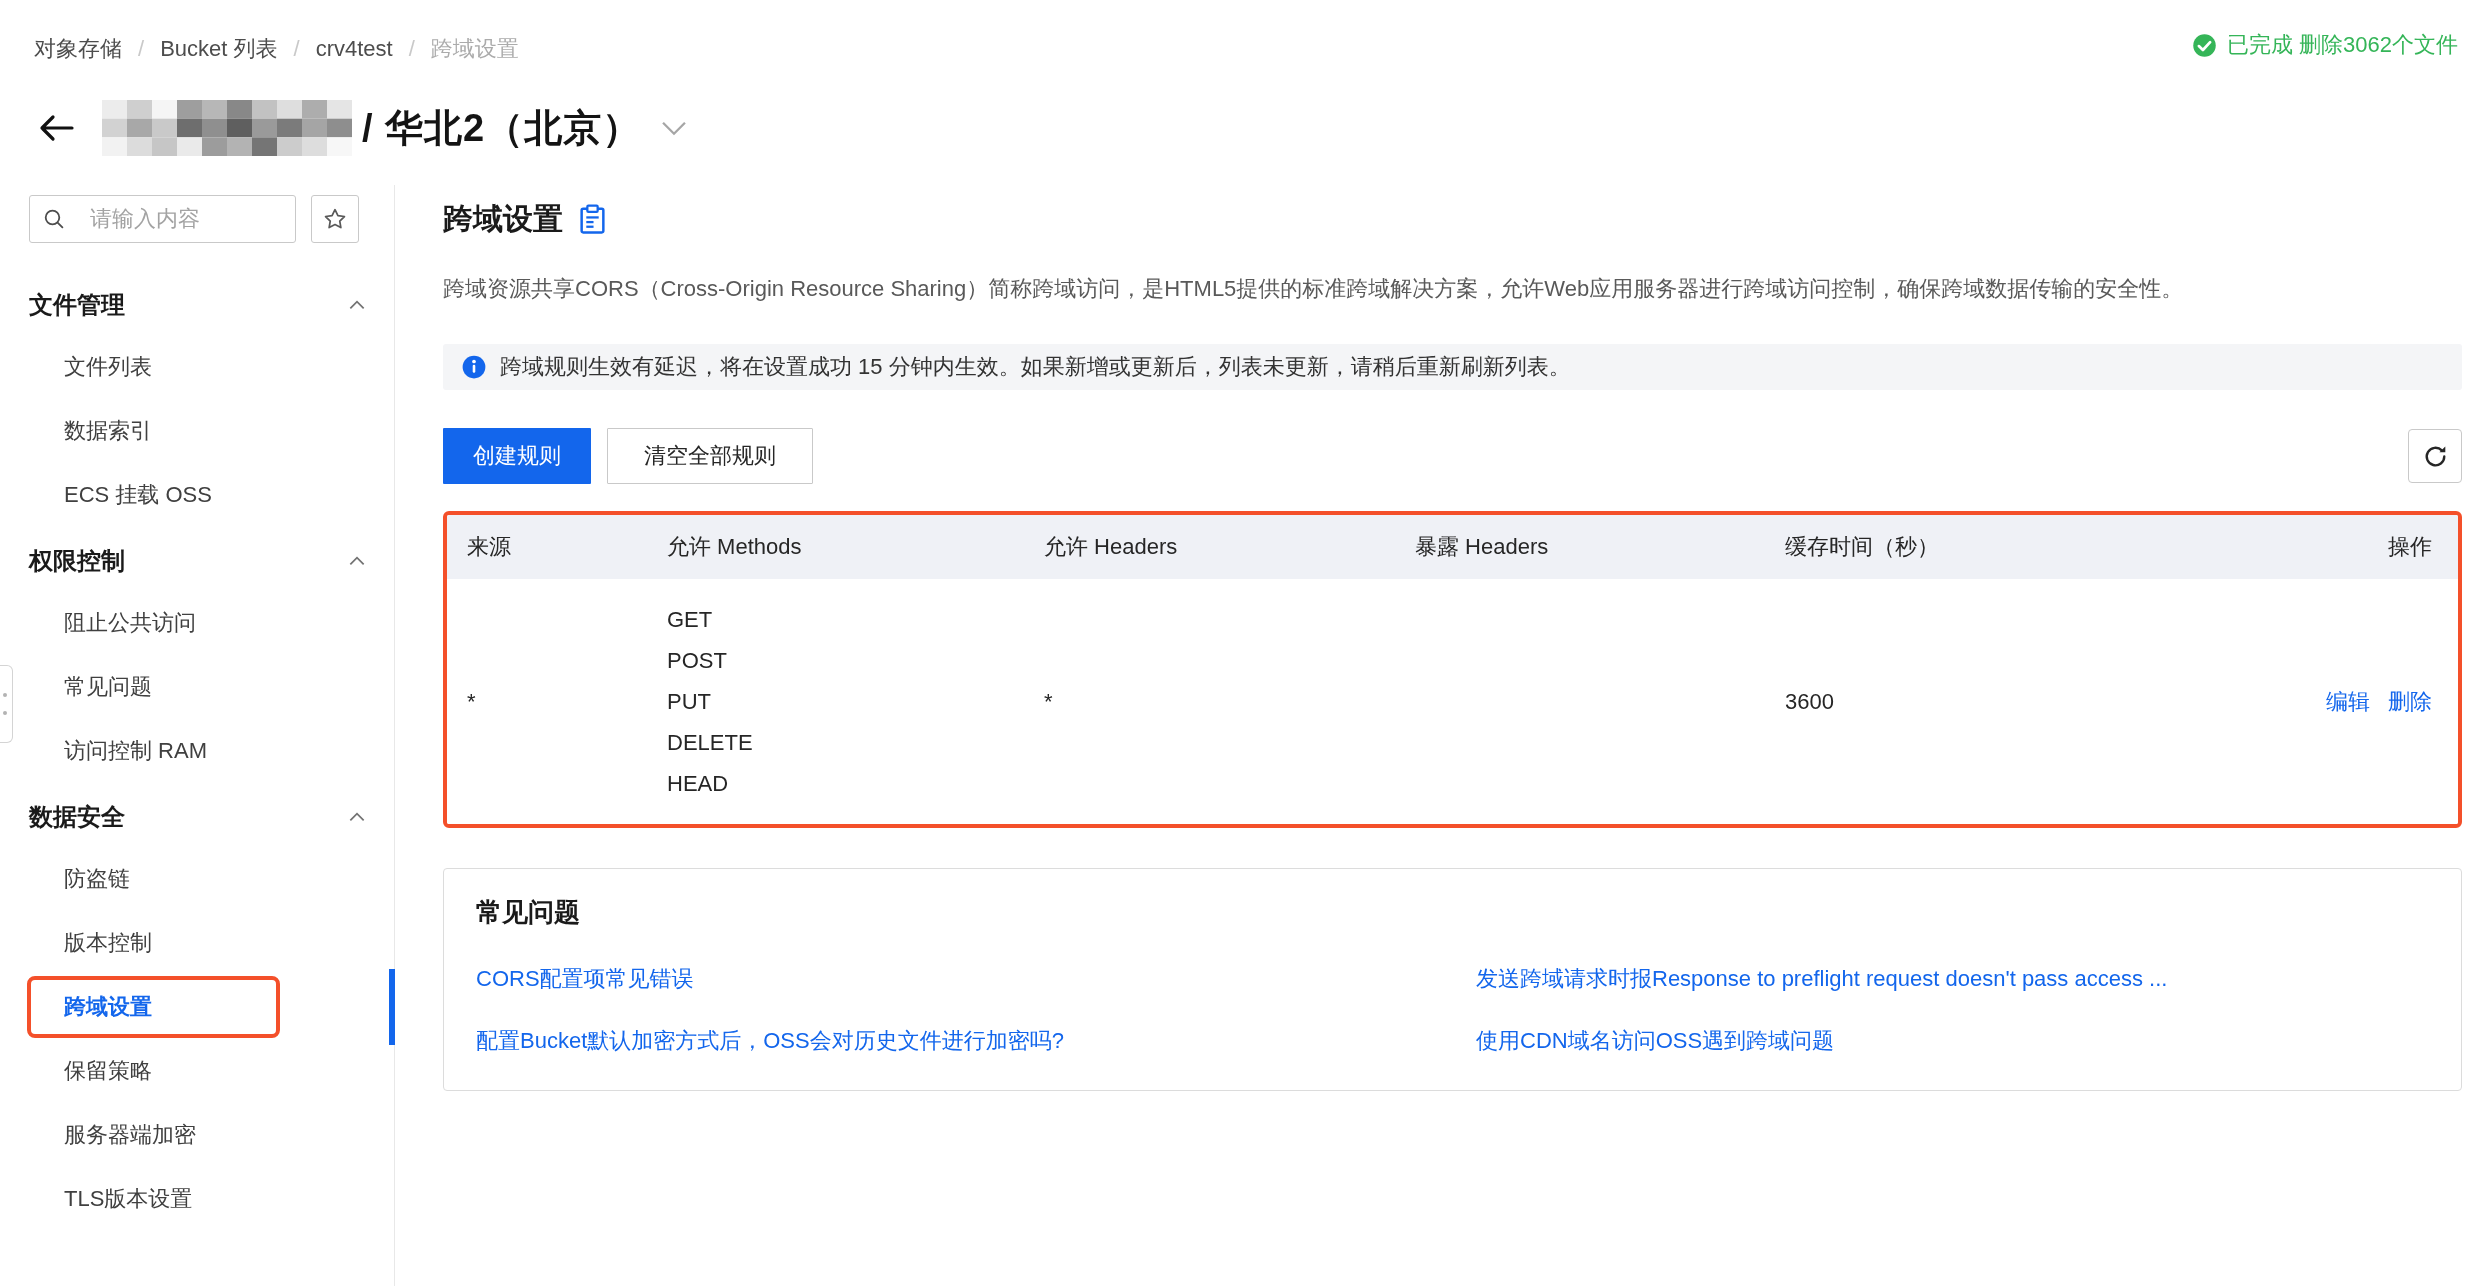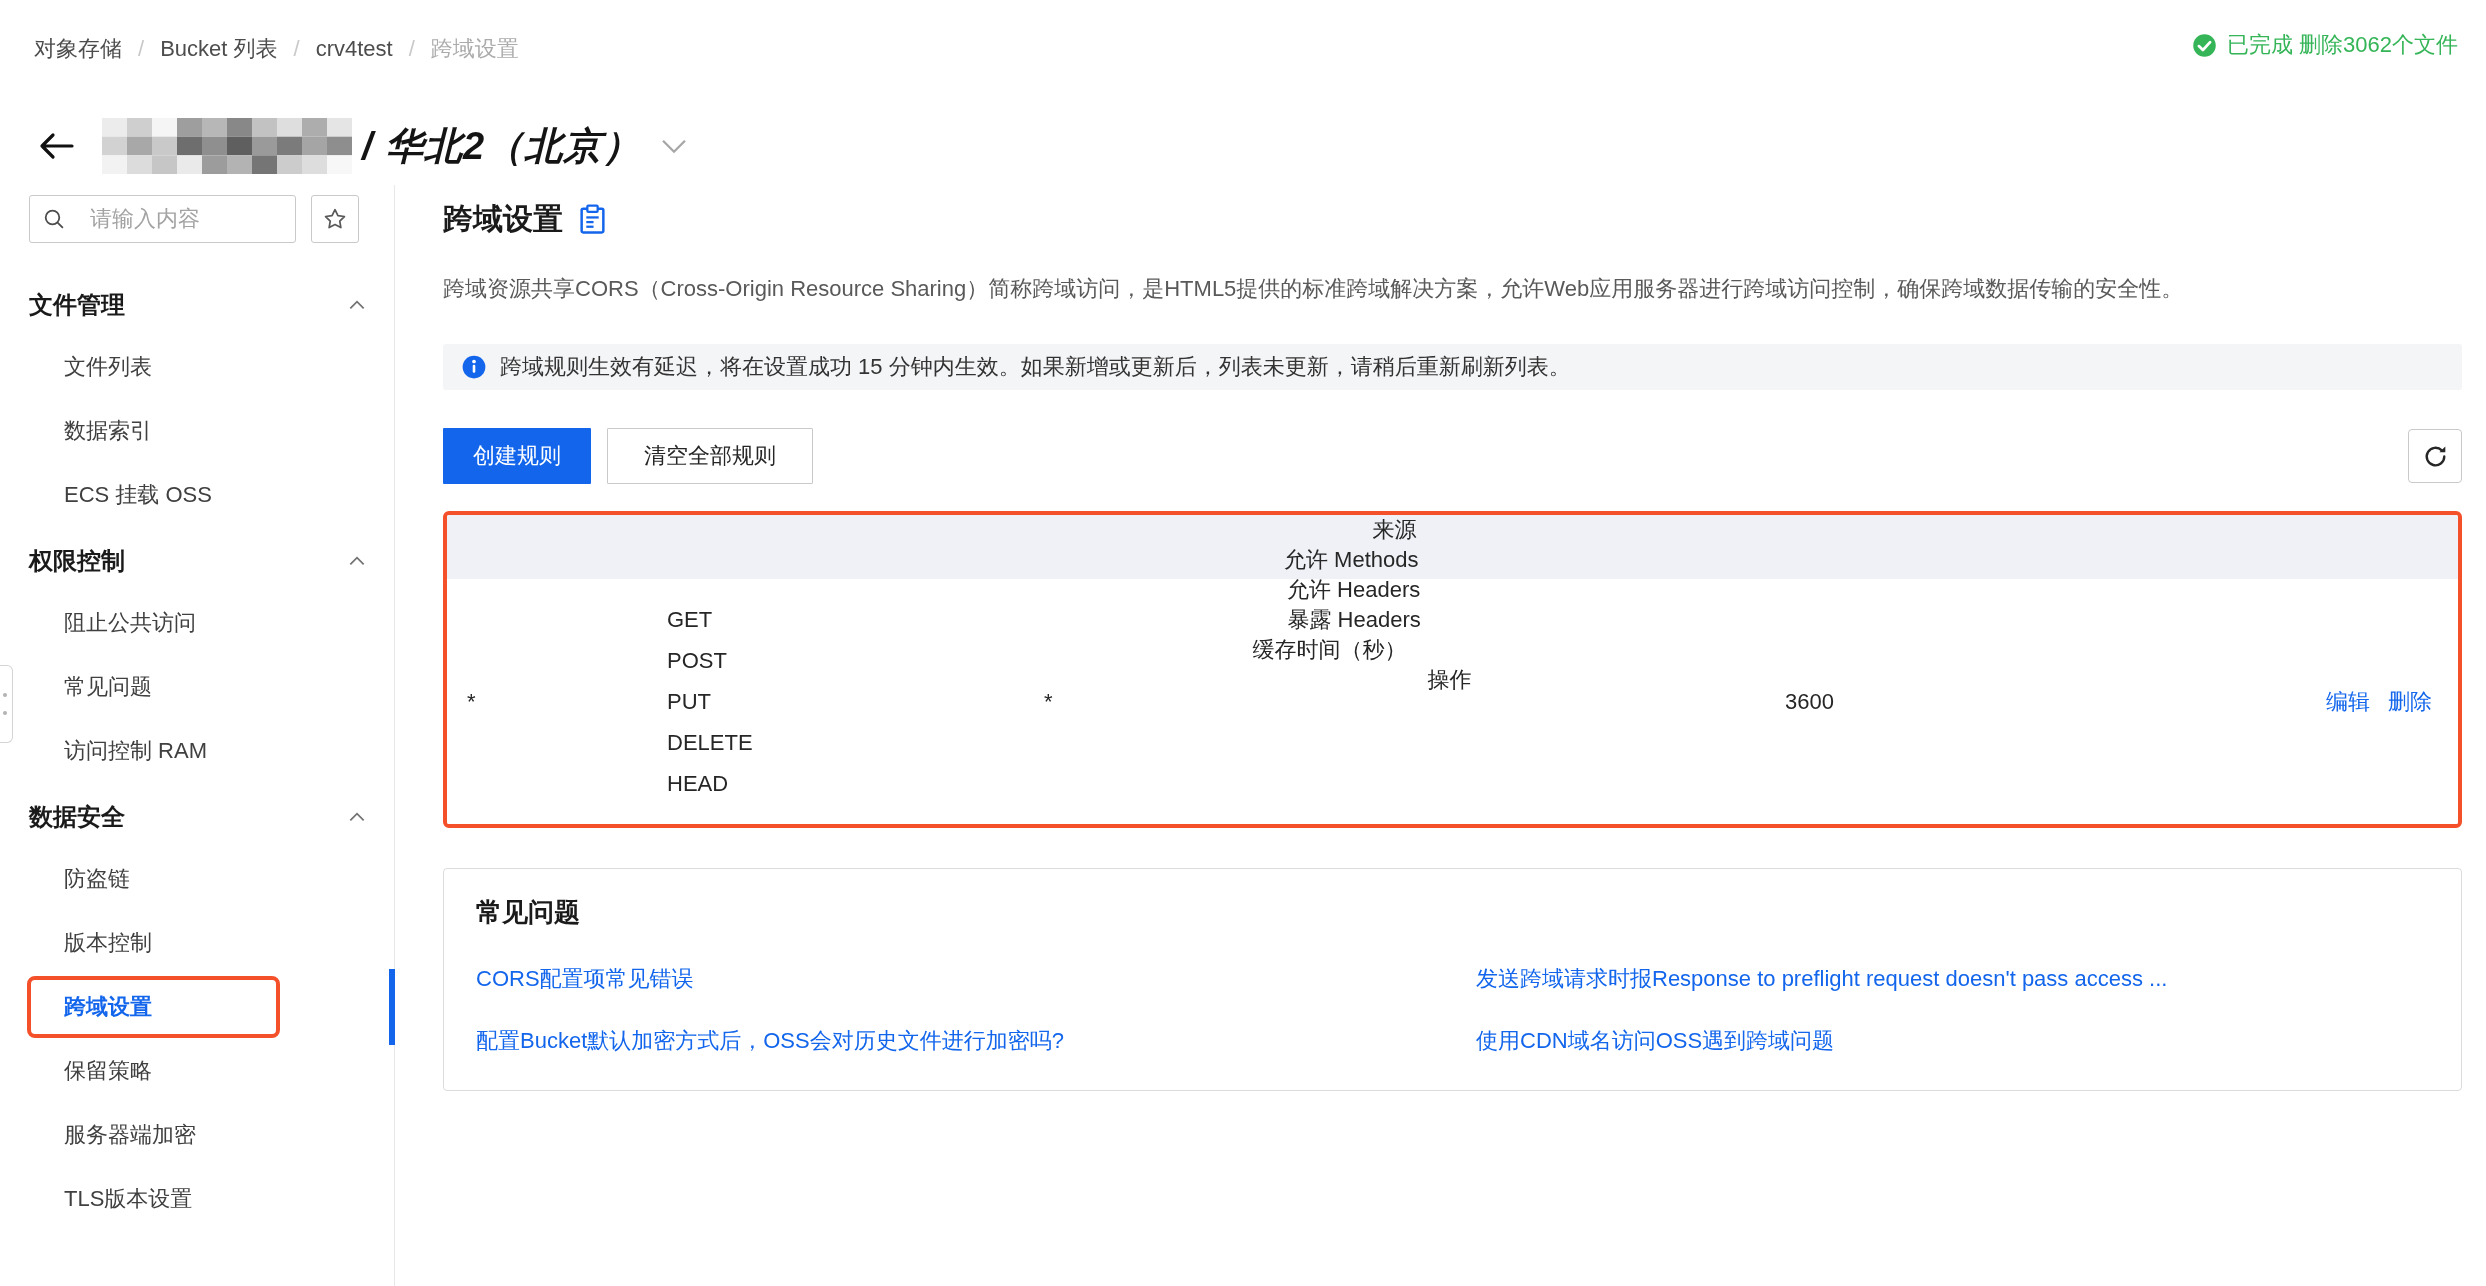--- a/index.html
+++ b/index.html
@@ -14,21 +14,21 @@
   }
   svg{display:block;}
   
   .topbar{position:absolute;top:0;left:0;right:0;height:64px;}
   .breadcrumb{position:absolute;left:34px;top:34px;display:flex;align-items:center;gap:16px;font-size:22px;}
   .crumb{color:#4d4d4d;cursor:pointer;}
   .crumb.current{color:#ababab;cursor:default;}
   .crumb-sep{color:#c9c9c9;}
   .task-status{position:absolute;right:28px;top:30px;display:flex;align-items:center;gap:9px;color:var(--green);font-size:22px;cursor:pointer;}
   
-  .page-header{position:absolute;top:115px;left:36px;display:flex;align-items:center;height:62px;font-style:italic;}
+  .page-header{position:absolute;top:97px;left:36px;display:flex;align-items:center;height:62px;}
   .back-btn{cursor:pointer;margin-right:26px;display:flex;align-items:center;}
   .mosaic{width:250px;height:56px;margin-right:10px;}
   .bucket-title{font-size:38px;font-weight:700;color:#141414;letter-spacing:1px;}
   .title-chevron{margin-left:20px;cursor:pointer;}
   
   .layout{position:absolute;top:185px;left:0;right:0;bottom:0;display:flex;}
   .sidebar{width:395px;flex:0 0 395px;border-right:1px solid var(--divider);position:relative;}
   
   .search-row{display:flex;margin:10px 0 0 29px;gap:15px;}
   .search-box{width:267px;height:48px;border:1px solid var(--bd);border-radius:3px;display:flex;align-items:center;padding:0 12px;gap:22px;background:#fff;}
@@ -52,21 +52,21 @@
   .doc-icon{cursor:pointer;}
   .description{margin-top:34px;font-size:22px;color:#595959;line-height:30px;}
   .info-banner{margin-top:40px;height:46px;background:var(--banner-bg);border-radius:3px;display:flex;align-items:center;padding:0 18px;gap:13px;font-size:22px;color:#333;}
   .toolbar{margin-top:38px;display:flex;align-items:center;}
   .btn{height:56px;font-size:22px;border-radius:1px;display:flex;align-items:center;justify-content:center;cursor:pointer;font-family:inherit;}
   .btn-primary{background:var(--blue);color:#fff;border:none;padding:0 30px;}
   .btn-default{background:#fff;color:#262626;border:1px solid var(--bd);padding:0 36px;margin-left:16px;}
   .refresh-btn{margin-left:auto;width:54px;height:54px;border:1px solid var(--bd);border-radius:4px;background:#fff;display:flex;align-items:center;justify-content:center;cursor:pointer;}
   
   .table-highlight{margin-top:27px;border:4px solid var(--orange);border-radius:6px;overflow:hidden;background:#fff;}
-  .t-header{display:flex;align-items:center;height:64px;background:var(--th-bg);font-size:22px;font-weight:500;color:#262626;flex-direction:column;}
+  .t-header{display:flex;align-items:center;height:64px;background:var(--th-bg);font-size:22px;font-weight:500;color:#262626;}
   .t-row{display:flex;align-items:center;padding:20px 0;background:#fff;font-size:22px;color:#262626;}
   .tc{padding-left:20px;flex:0 0 auto;}
   .c0{width:200px;}.c1{width:377px;}.c2{width:371px;}.c3{width:370px;}.c4{width:440px;}
   .c5{flex:1 1 auto;text-align:right;padding-right:26px;}
   .methods-cell{white-space:pre-line;line-height:41px;}
   .action-link{color:var(--blue);cursor:pointer;margin-left:18px;}
   
   .faq-card{margin-top:40px;border:1px solid #dcdcdc;border-radius:4px;background:#fff;padding:26px 20px 34px 32px;}
   .faq-title{font-size:26px;font-weight:700;color:#1a1a1a;}
   .faq-grid{display:grid;grid-template-columns:1fr 1fr;margin-top:34px;column-gap:40px;gap:35px;}

